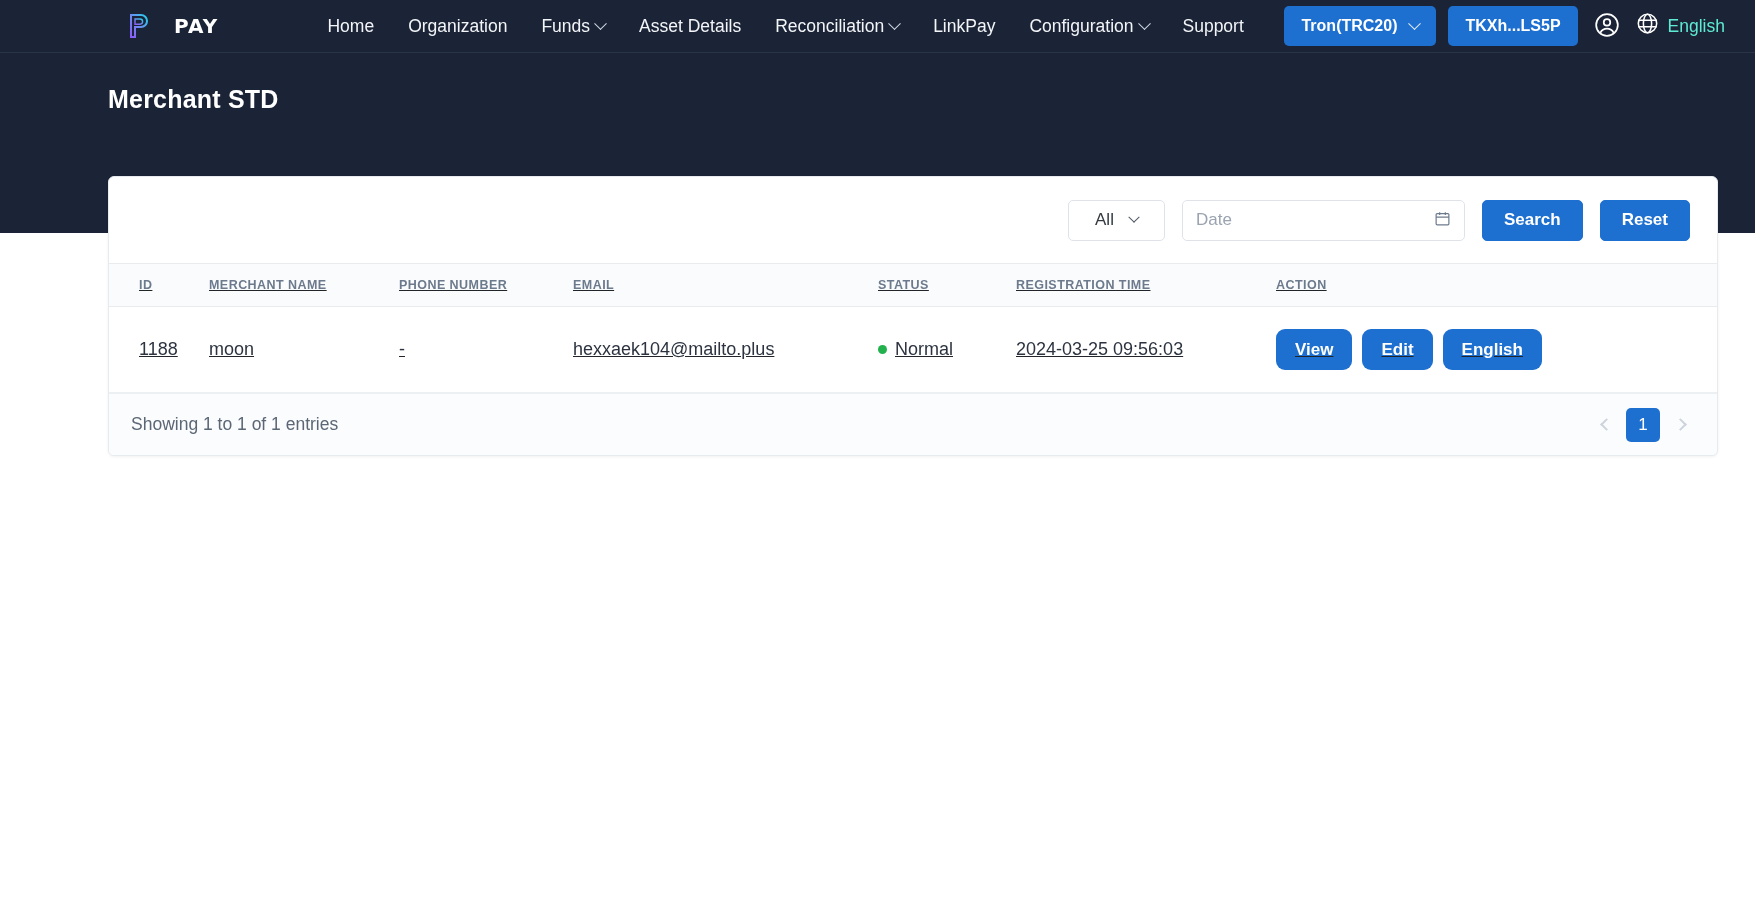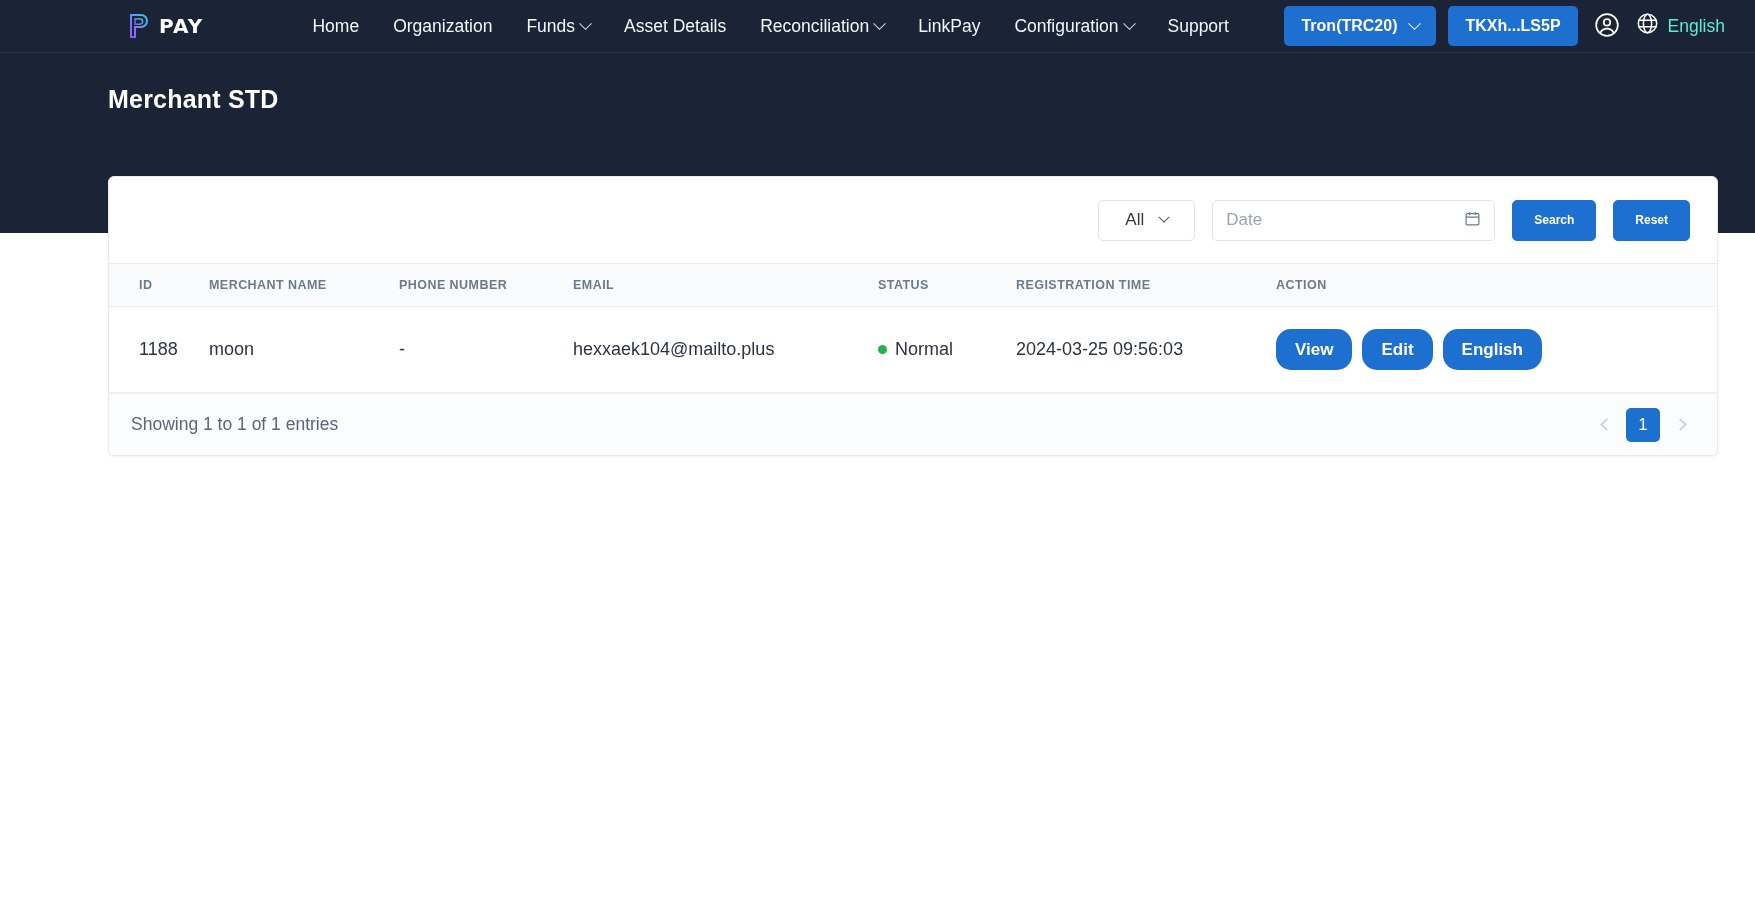--- a/index.html
+++ b/index.html
@@ -23,21 +23,21 @@
     background: #1b2436;
     display: flex;
     align-items: center;
     border-bottom: 1px solid #2a3447;
     position: relative;
   }
 
   .brand {
     display: flex;
     align-items: center;
-    gap: 7px;
+    gap: 22px;
     margin-left: 128px;
     height: 100%;
     cursor: pointer;
   }
 
   .brand-mark {
     width: 24px;
     height: 26px;
     position: relative;
     display: block;
@@ -215,32 +215,33 @@
     background: transparent;
   }
   .date-field input::placeholder { color: #9aa3b0; }
 
   .btn-primary {
     height: 41px;
     background: #1d6fd0;
     border: 1px solid #1d6fd0;
     border-radius: 5px;
     color: #ffffff;
-    font-size: 12px;
+    font-size: 17px;
     font-weight: bold;
     font-family: "Liberation Sans", sans-serif;
     padding: 0 21px;
     cursor: pointer;
     white-space: nowrap;
   }
 
   
   table.data-table {
     width: 100%;
     border-collapse: collapse;
+    text-decoration: underline;
   }
 
   table.data-table thead tr {
     background: #fafbfc;
     border-top: 1px solid #e9ecef;
     border-bottom: 1px solid #e9ecef;
   }
 
   table.data-table th {
     text-align: left;
@@ -276,21 +277,21 @@
     border-radius: 50%;
     background: #22b14c;
     display: inline-block;
     flex: none;
   }
 
   .action-group { display: flex; gap: 10px; align-items: center; }
   .action-btn {
     background: #1d6fd0;
     border: none;
-    border-radius: 15px;
+    border-radius: 9px;
     color: #ffffff;
     font-size: 17px;
     font-weight: bold;
     font-family: "Liberation Sans", sans-serif;
     height: 41px;
     padding: 0 19px;
     cursor: pointer;
     white-space: nowrap;
   }
 

